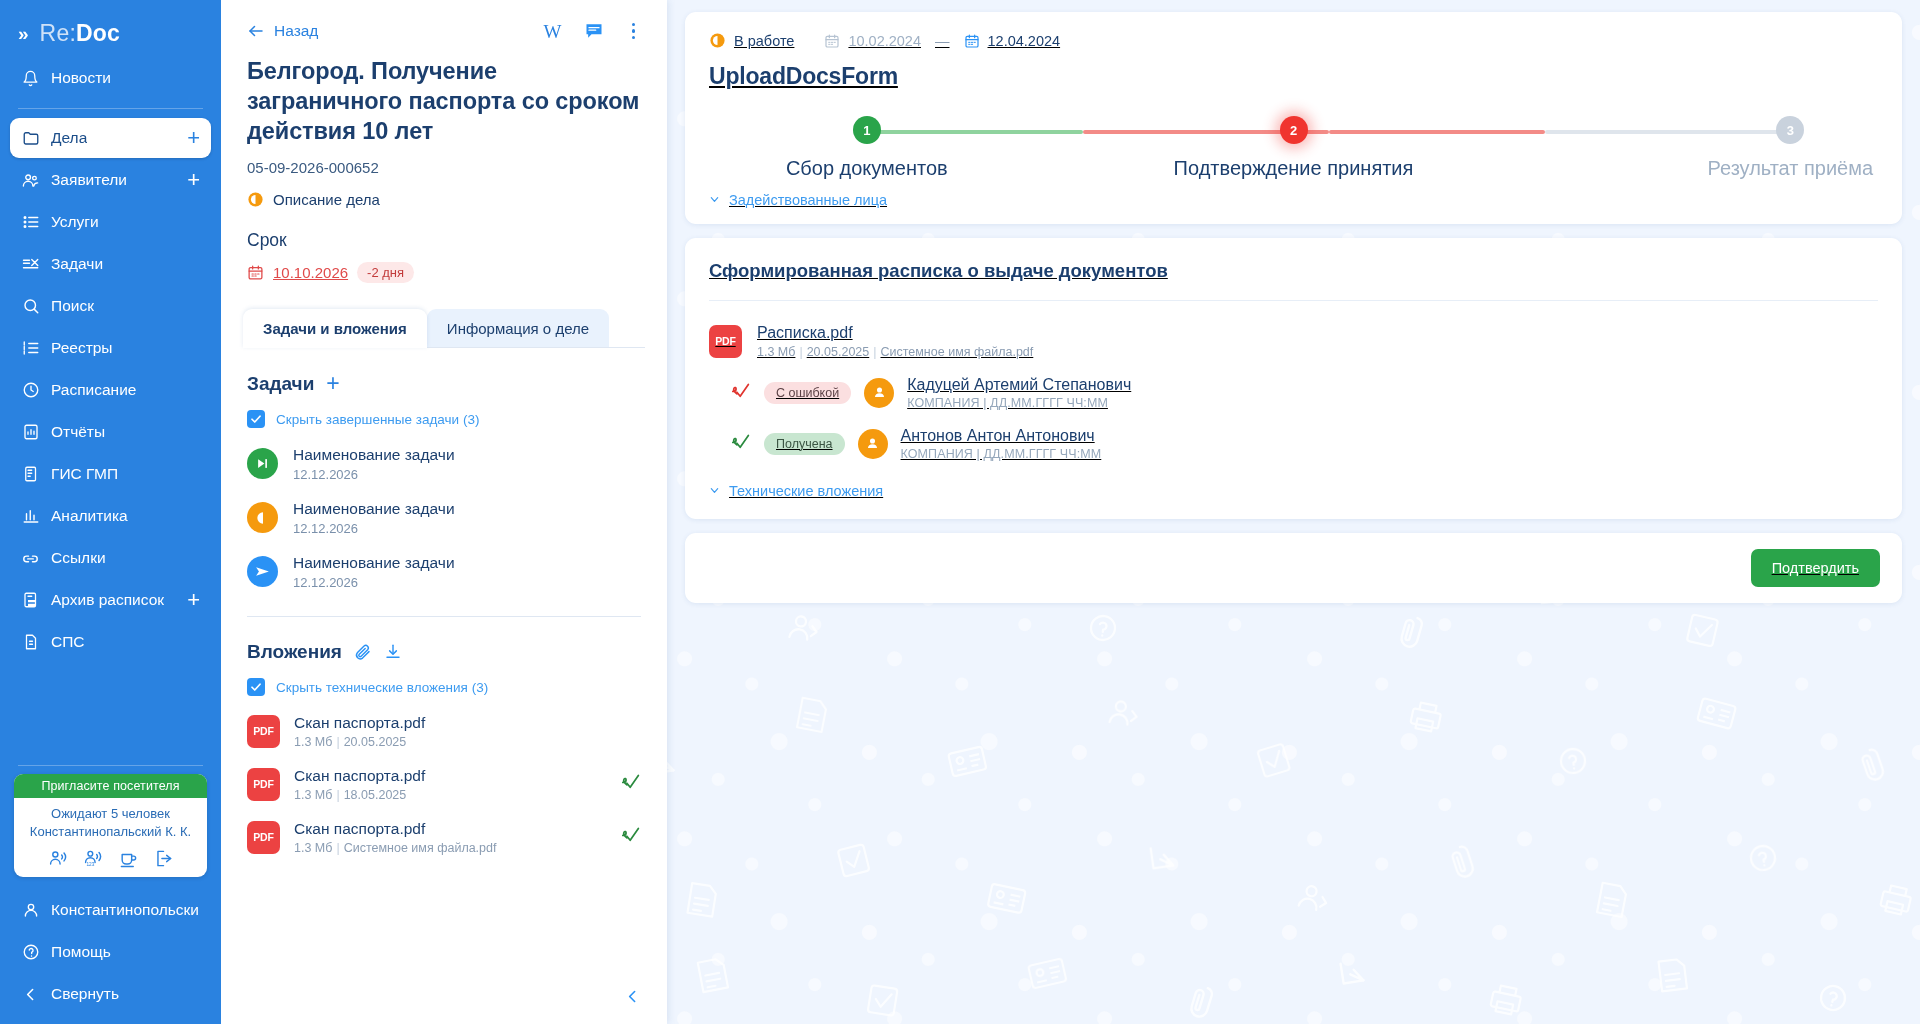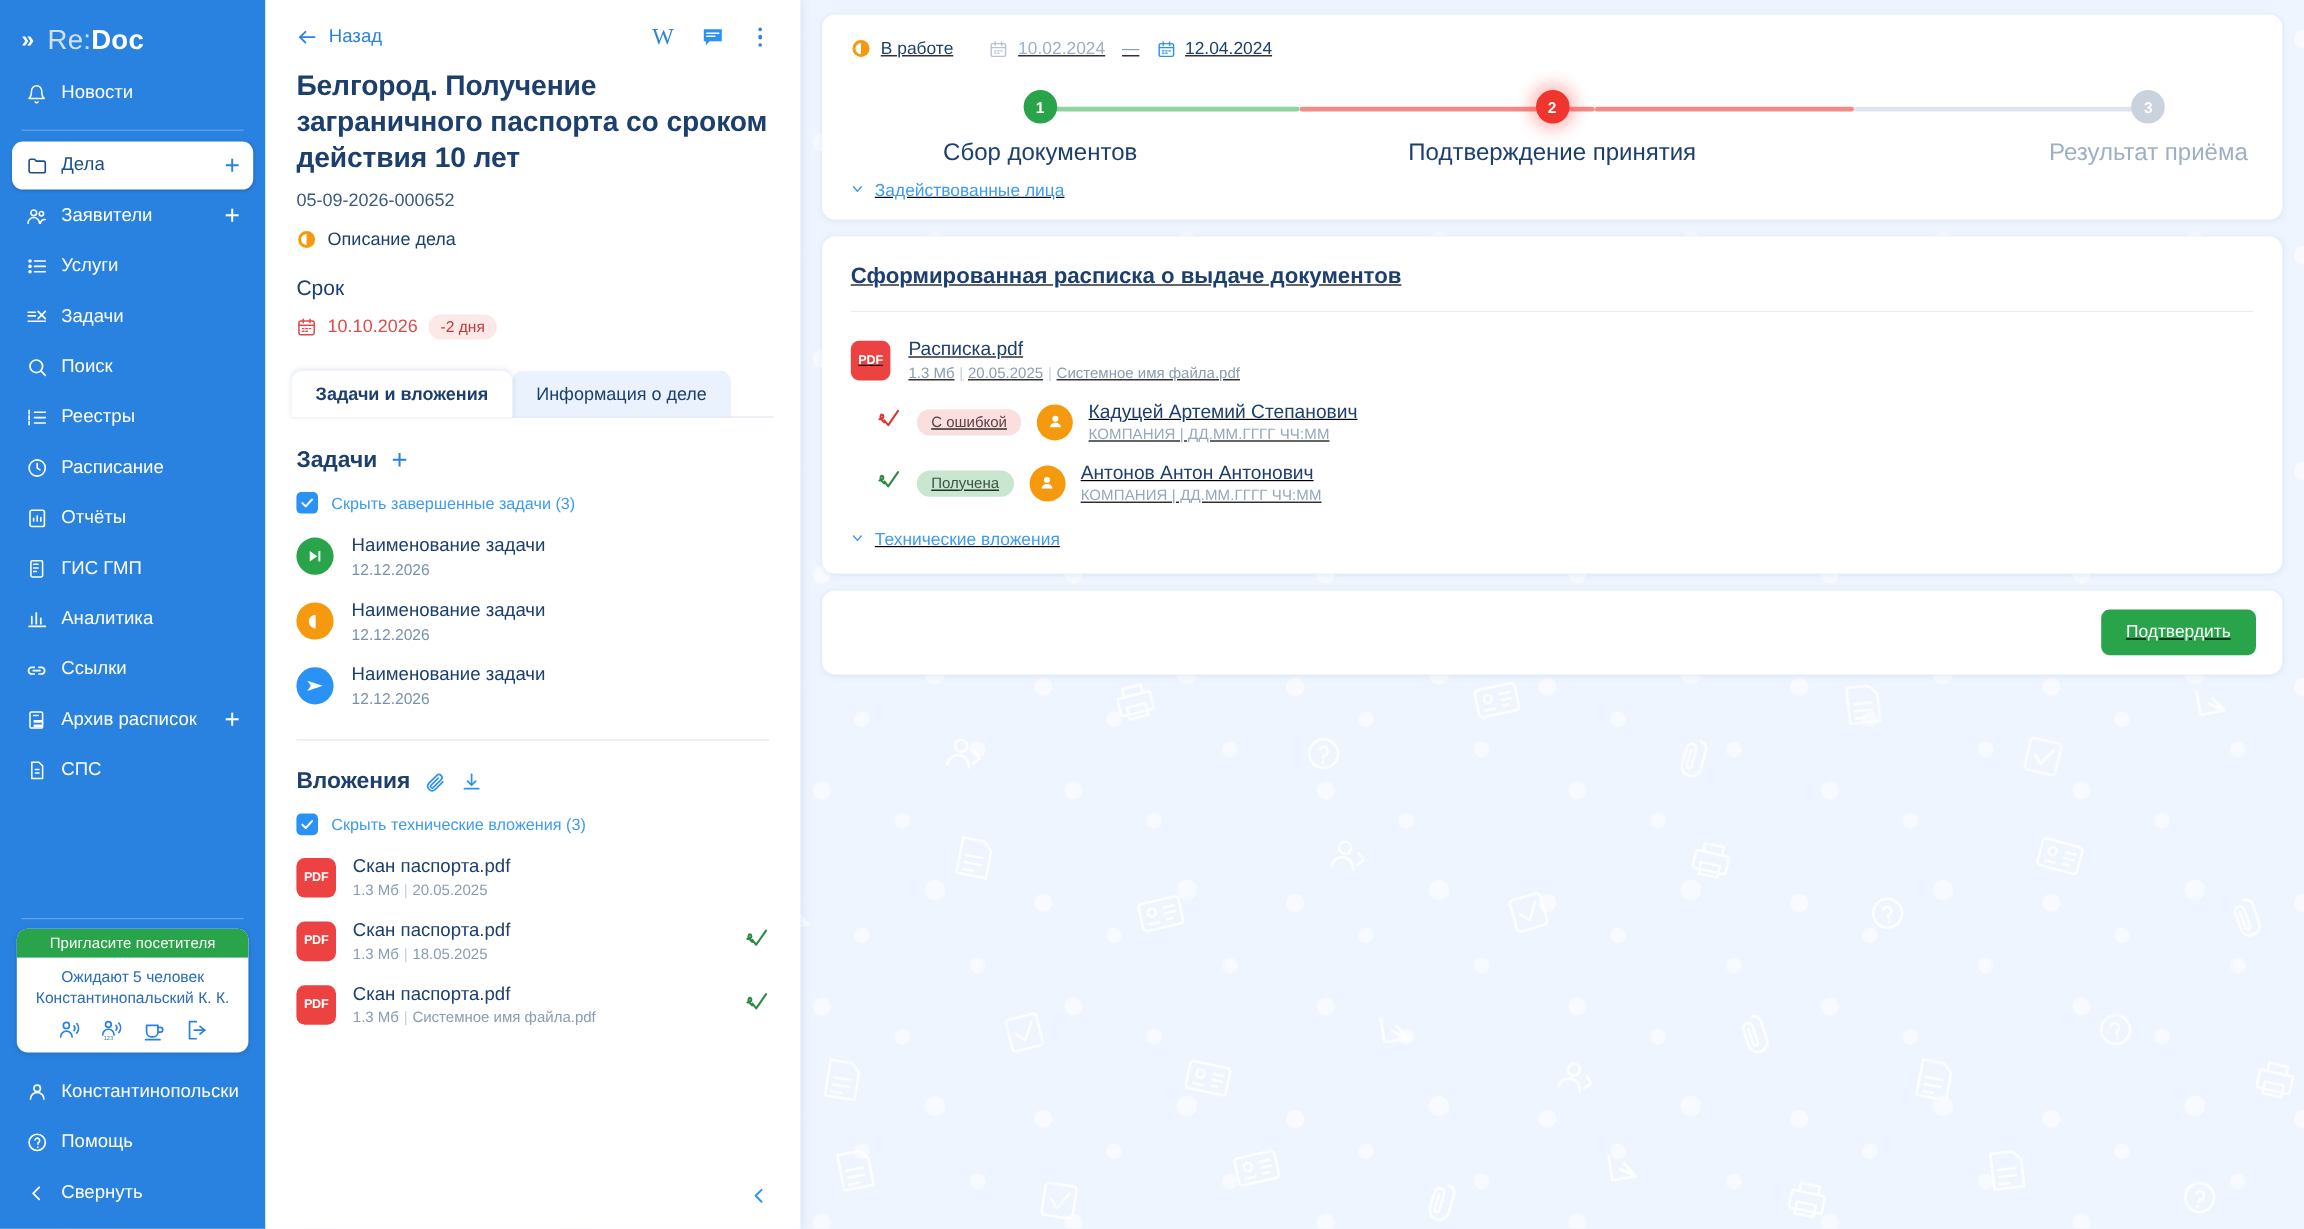--- a/index.html
+++ b/index.html
@@ -94,21 +94,21 @@
   .dots i { width:3.5px; height:3.5px; border-radius:50%; background:#2a82e0; display:block;}
 
   .case-title {
     font-size: 23.5px; line-height: 30px; font-weight: 700; color:#1c3f6e;
     margin: 8px 0 0 0; letter-spacing: -.1px;
   }
   .case-num { font-size: 15px; color:#3a5a80; margin-top: 13px; }
   .case-desc { display:flex; align-items:center; gap:9px; margin-top: 15px; font-size:15px; color:#1c3f6e; cursor:pointer;}
   .srok-h { font-size: 17.5px; font-weight:400; color:#1c3f6e; margin-top: 22px; }
   .srok-row { display:flex; align-items:center; gap:9px; margin-top: 11px; }
-  .srok-date { color:#e04a4a; font-size:15px; }
+  .srok-date { color:#e04a4a; font-size:15px;text-decoration:underline; }
   .srok-pill { background:#fde8e8; color:#c23b3b; font-size:13px; border-radius: 11px; padding: 3px 10px; }
 
   
   .tabs { display:flex; margin: 26px 0 0 0; padding: 0 22px; position:relative; }
   .tabs:after {
     content:""; position:absolute; left:22px; right:22px; bottom:0; height:1px; background:#dfe7f2;
   }
   .tab {
     font-size: 15px; padding: 11px 20px 11px 20px; cursor:pointer; position:relative;
     border-radius: 9px 9px 0 0; color:#1c3f6e;
@@ -749,20 +749,21 @@
           <span class="dash">—</span>
           <svg width="16" height="16" viewBox="0 0 24 24" fill="none" stroke="#2a92f5" stroke-width="1.8" stroke-linejoin="round">
               <rect x="3" y="5" width="18" height="16" rx="2"></rect>
               <path d="M3 10h18M8 3v4M16 3v4" stroke-linecap="round"></path>
               <path d="M7 14h2M11 14h2M15 14h2M7 17h2M11 17h2" stroke-width="1.5" stroke-linecap="round"></path>
             </svg>
           <span class="d2">12.04.2024</span>
         </span>
       </div>
 
+      <div class="form-title">UploadDocsForm</div>
 
       <div class="stepper">
         <div class="step-line" style="left:13.5%; width:18.5%; background:#8fd39e;"></div>
         <div class="step-line" style="left:32%;   width:21%;   background:#f38b87;"></div>
         <div class="step-line" style="left:53%;   width:18.5%; background:#f38b87;"></div>
         <div class="step-line" style="left:71.5%; width:21%;   background:#dfe5ec;"></div>
 
         <div class="step done" style="left:13.5%">
           <div class="bub">1</div>
           <div class="cap">Сбор документов</div>

